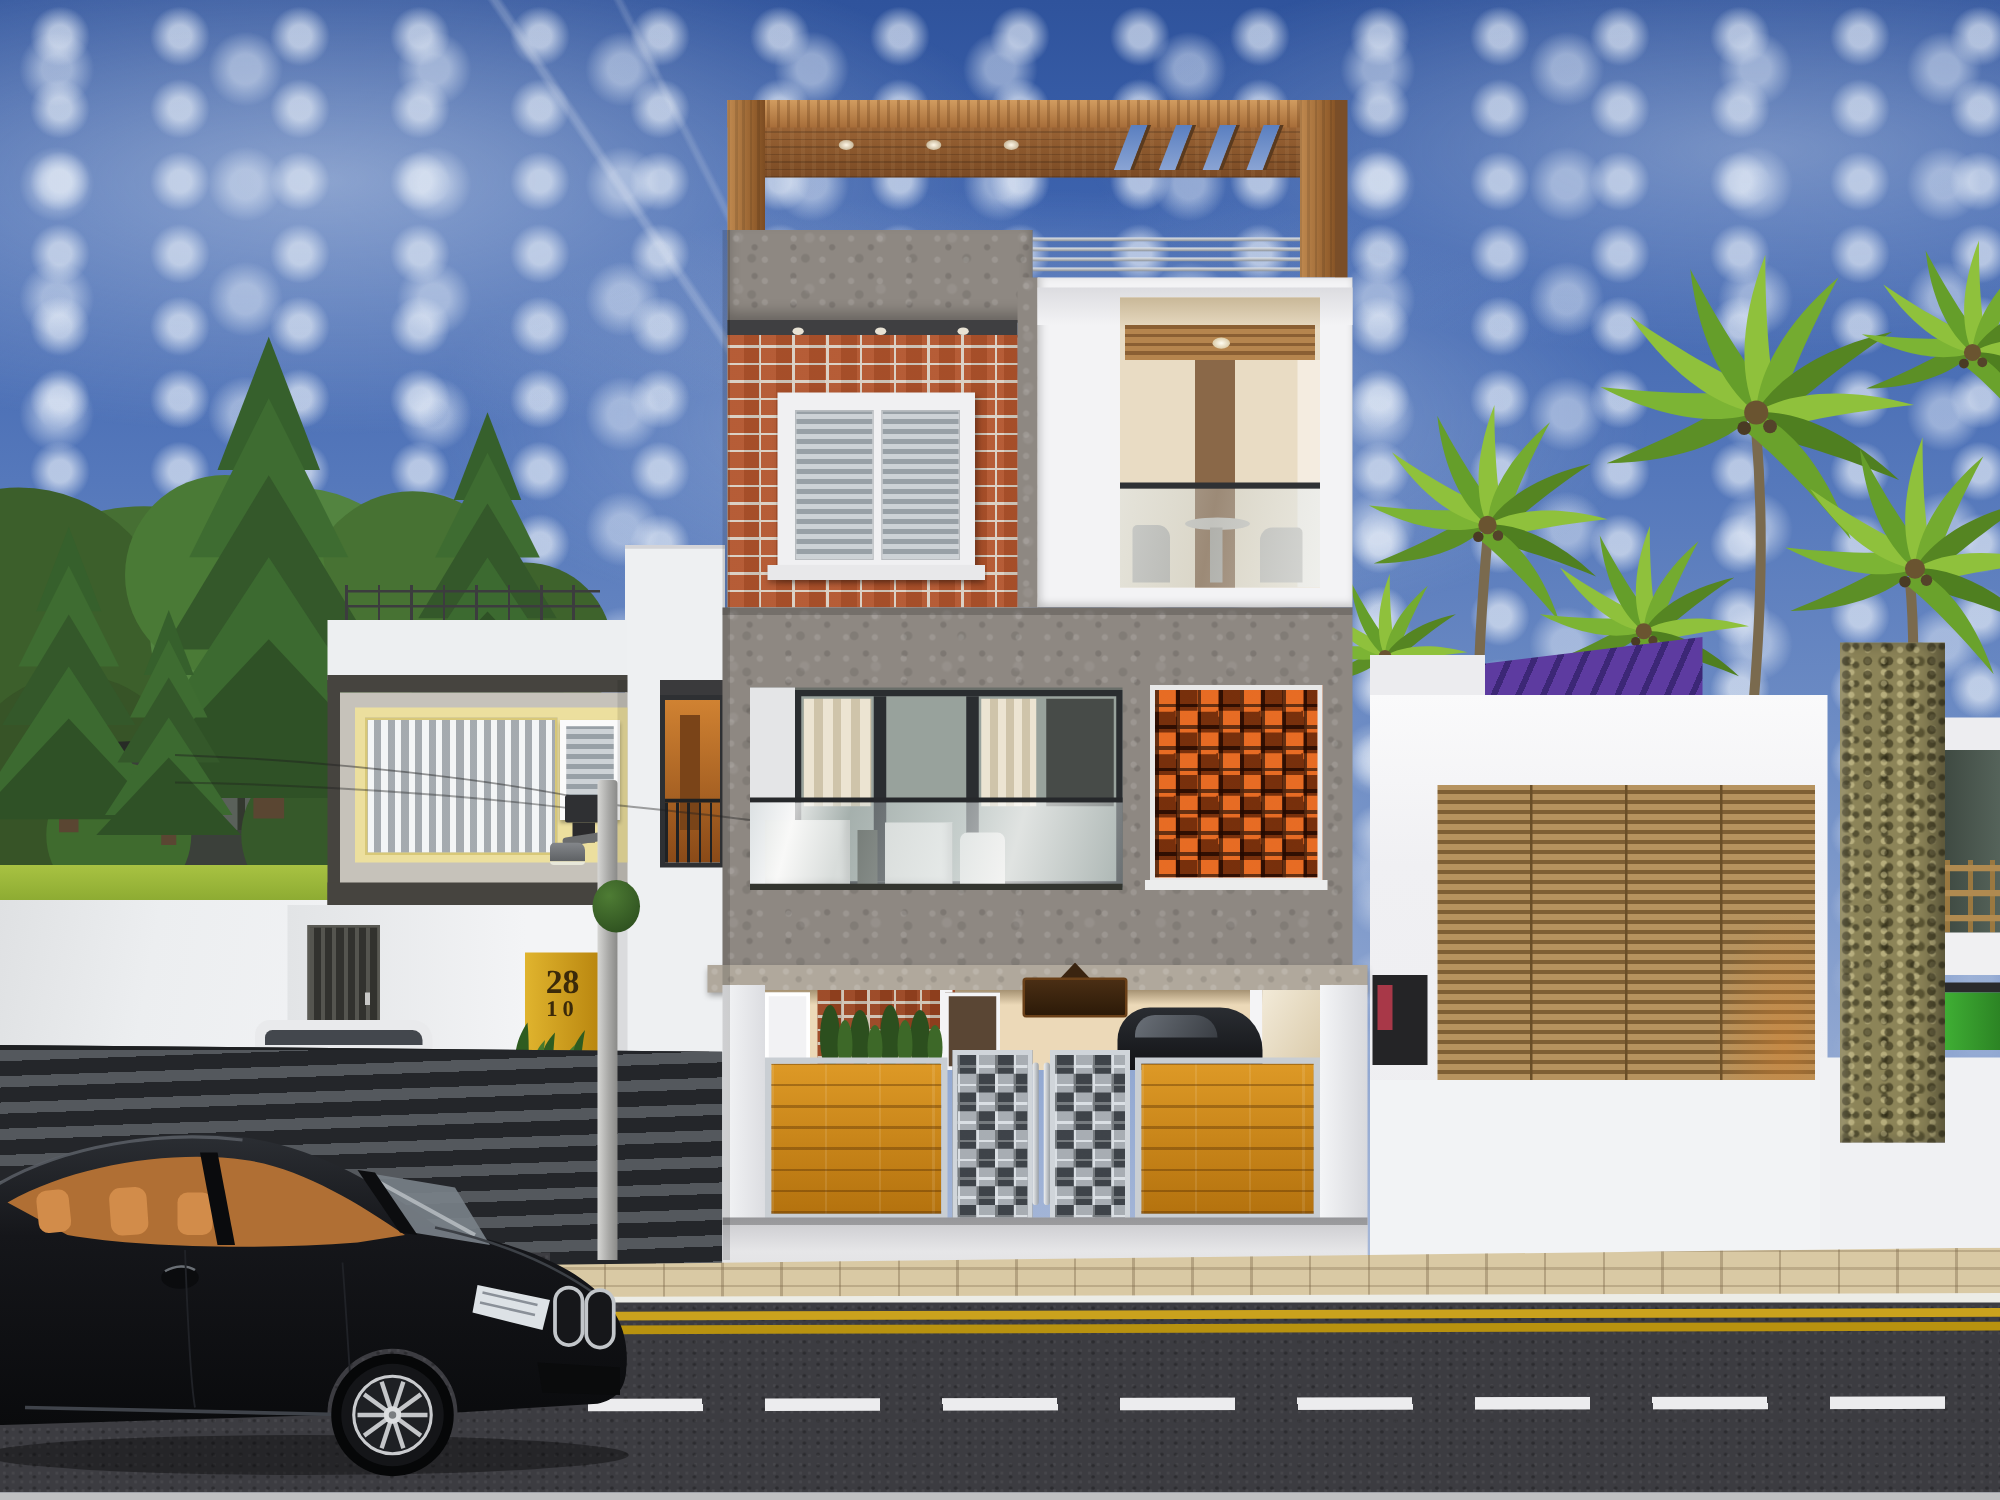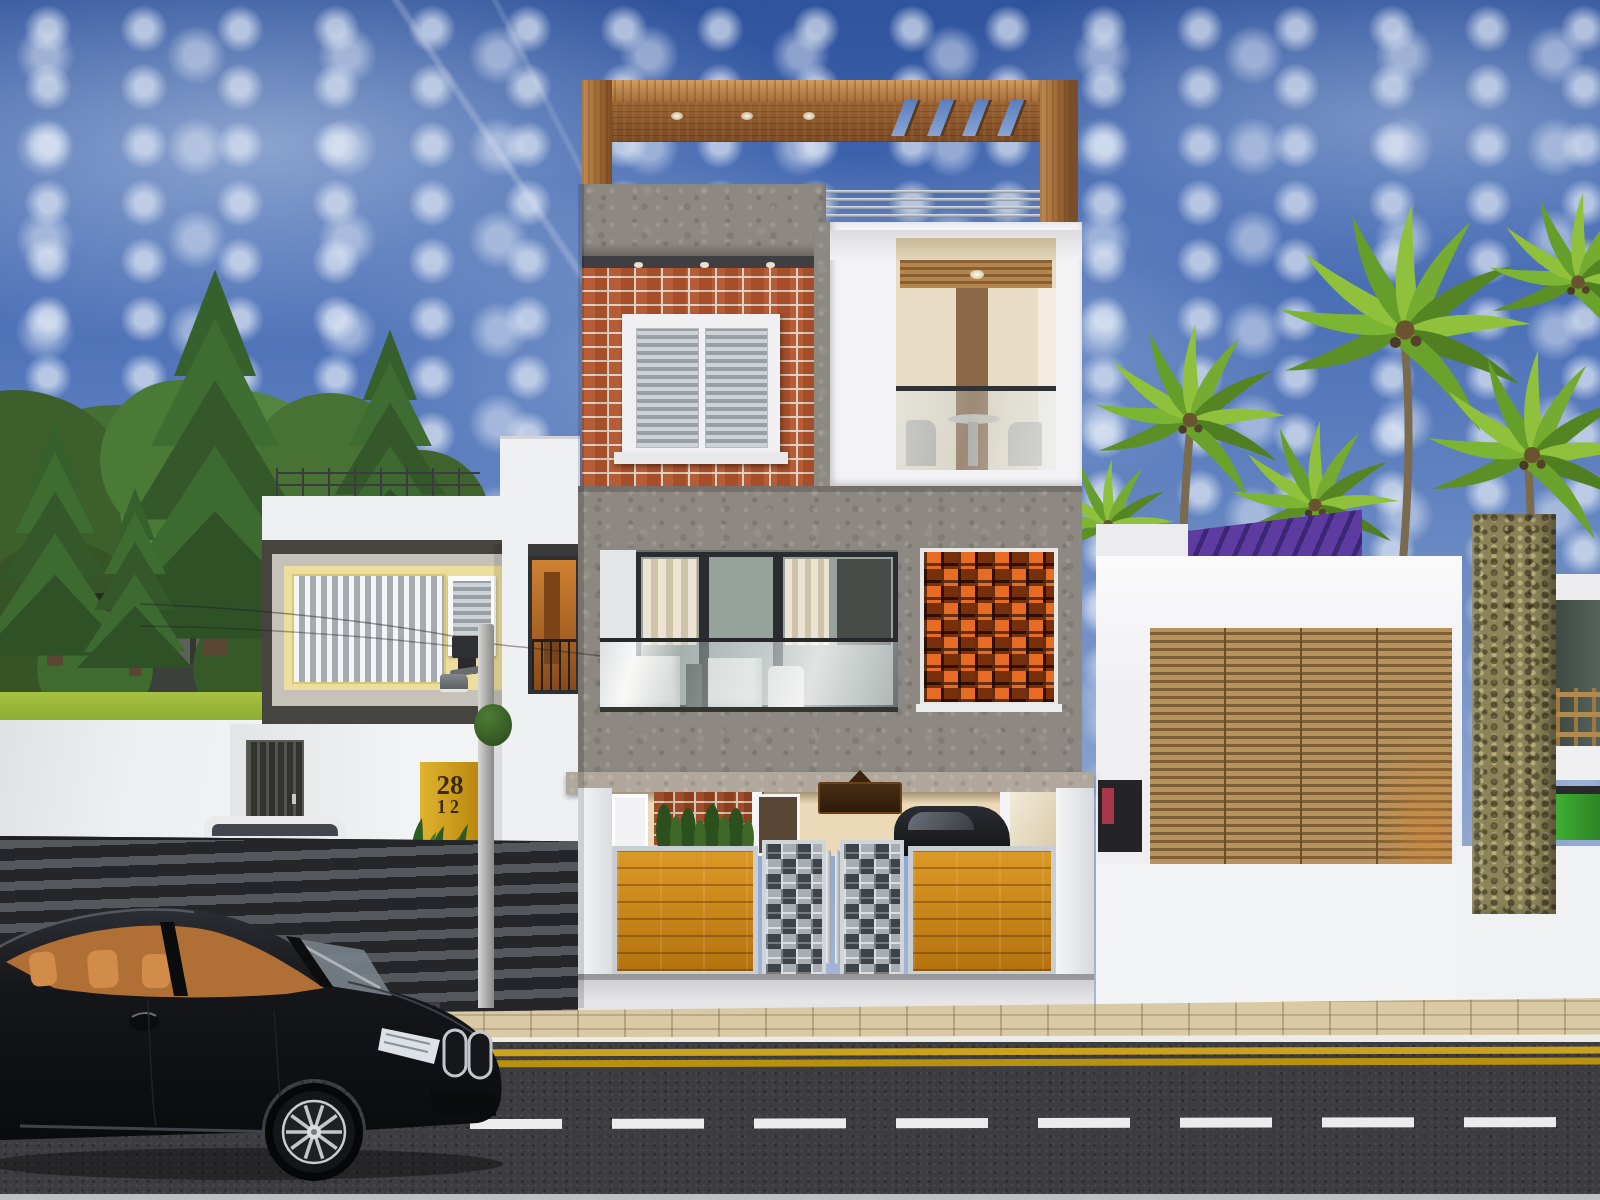--- a/index.html
+++ b/index.html
@@ -187,21 +187,21 @@
     <div class="a" style="left:262px;top:706px;width:240px;height:18px;background:#46443f;"></div>
     <div class="a" style="left:230px;top:724px;width:272px;height:284px;background:linear-gradient(90deg,#e2e4e6,#f3f4f6 70%);"></div>
     <div class="a" style="left:494px;top:544px;width:8px;height:464px;background:rgba(0,0,0,.10);"></div>
 
     <div class="a v-slat" style="left:246px;top:740px;width:58px;height:100px;border:2px solid #5a5a54;box-sizing:border-box;">
       <div class="a" style="right:6px;top:52px;width:4px;height:10px;background:#c8c8c6;"></div>
     </div>
 
     <div class="a" style="left:420px;top:762px;width:60px;height:98px;background:linear-gradient(90deg,#e0b42e,#b9860f);">
       <div class="a housenum" style="left:0;top:10px;width:100%;font-size:27px;">28</div>
-      <div class="a housenum" style="left:0;top:36px;width:100%;font-size:18px;letter-spacing:4px;">12</div>
+      <div class="a housenum" style="left:0;top:36px;width:100%;font-size:18px;letter-spacing:4px;">10</div>
     </div>
 
     <div class="a" style="left:204px;top:816px;width:142px;height:26px;background:#e9eaec;border-radius:12px 16px 0 0;">
       <div class="a" style="left:8px;top:8px;width:126px;height:12px;background:#43474d;border-radius:6px 8px 0 0;"></div>
     </div>
 
     <svg class="a" style="left:398px;top:812px;width:110px;height:66px;" viewBox="0 0 110 66">
       <g fill="#2e5c20">
         <path d="M18,66 C10,40 14,20 24,6 C26,26 24,44 26,66 Z"></path>
         <path d="M38,66 C30,44 34,26 46,14 C44,32 44,50 46,66 Z"></path>

